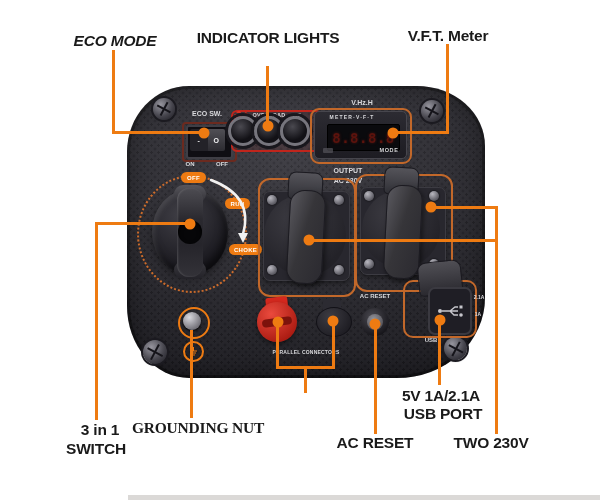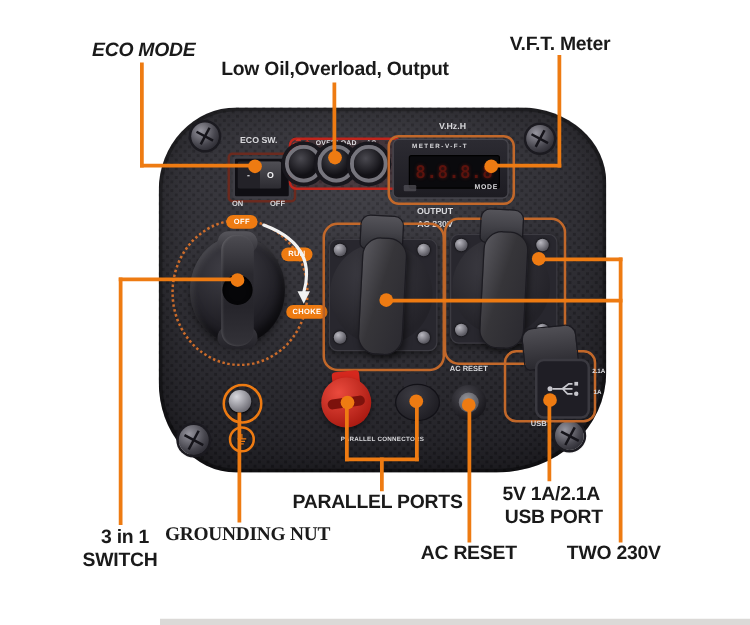--- a/index.html
+++ b/index.html
@@ -186,25 +186,24 @@
   <div class="cdot" style="left:393px;top:133px;"></div>
   <div class="cdot" style="left:190px;top:224px;"></div>
   <div class="cdot" style="left:309px;top:240px;"></div>
   <div class="cdot" style="left:431px;top:207px;"></div>
   <div class="cdot" style="left:278px;top:322px;"></div>
   <div class="cdot" style="left:333px;top:321px;"></div>
   <div class="cdot" style="left:375px;top:324px;"></div>
   <div class="cdot" style="left:440px;top:320px;"></div>
 
   <div class="lbl" style="left:115px;top:41px;font-style:italic;">ECO MODE</div>
-  <div class="lbl" style="left:268px;top:56px;">Low Oil,Overload, Output</div>
+  <div class="lbl" style="left:268px;top:38px;">INDICATOR LIGHTS</div>
   <div class="lbl" style="left:448px;top:36px;">V.F.T. Meter</div>
   <div class="lbl" style="left:100px;top:430px;">3 in 1</div>
   <div class="lbl" style="left:96px;top:449px;">SWITCH</div>
   <div class="lbl" style="left:198px;top:428px;font-family:Liberation Serif, serif;">GROUNDING NUT</div>
-  <div class="lbl" style="left:302px;top:402px;">PARALLEL PORTS</div>
   <div class="lbl" style="left:375px;top:443px;">AC RESET</div>
   <div class="lbl" style="left:441px;top:396px;">5V 1A/2.1A</div>
   <div class="lbl" style="left:443px;top:414px;">USB PORT</div>
   <div class="lbl" style="left:491px;top:443px;text-align:center;">TWO 230V</div>
 
   <div style="position:absolute;left:128px;top:495px;width:472px;height:5px;background:#dbd9d7;"></div>
 </div>
 
 </body></html>

